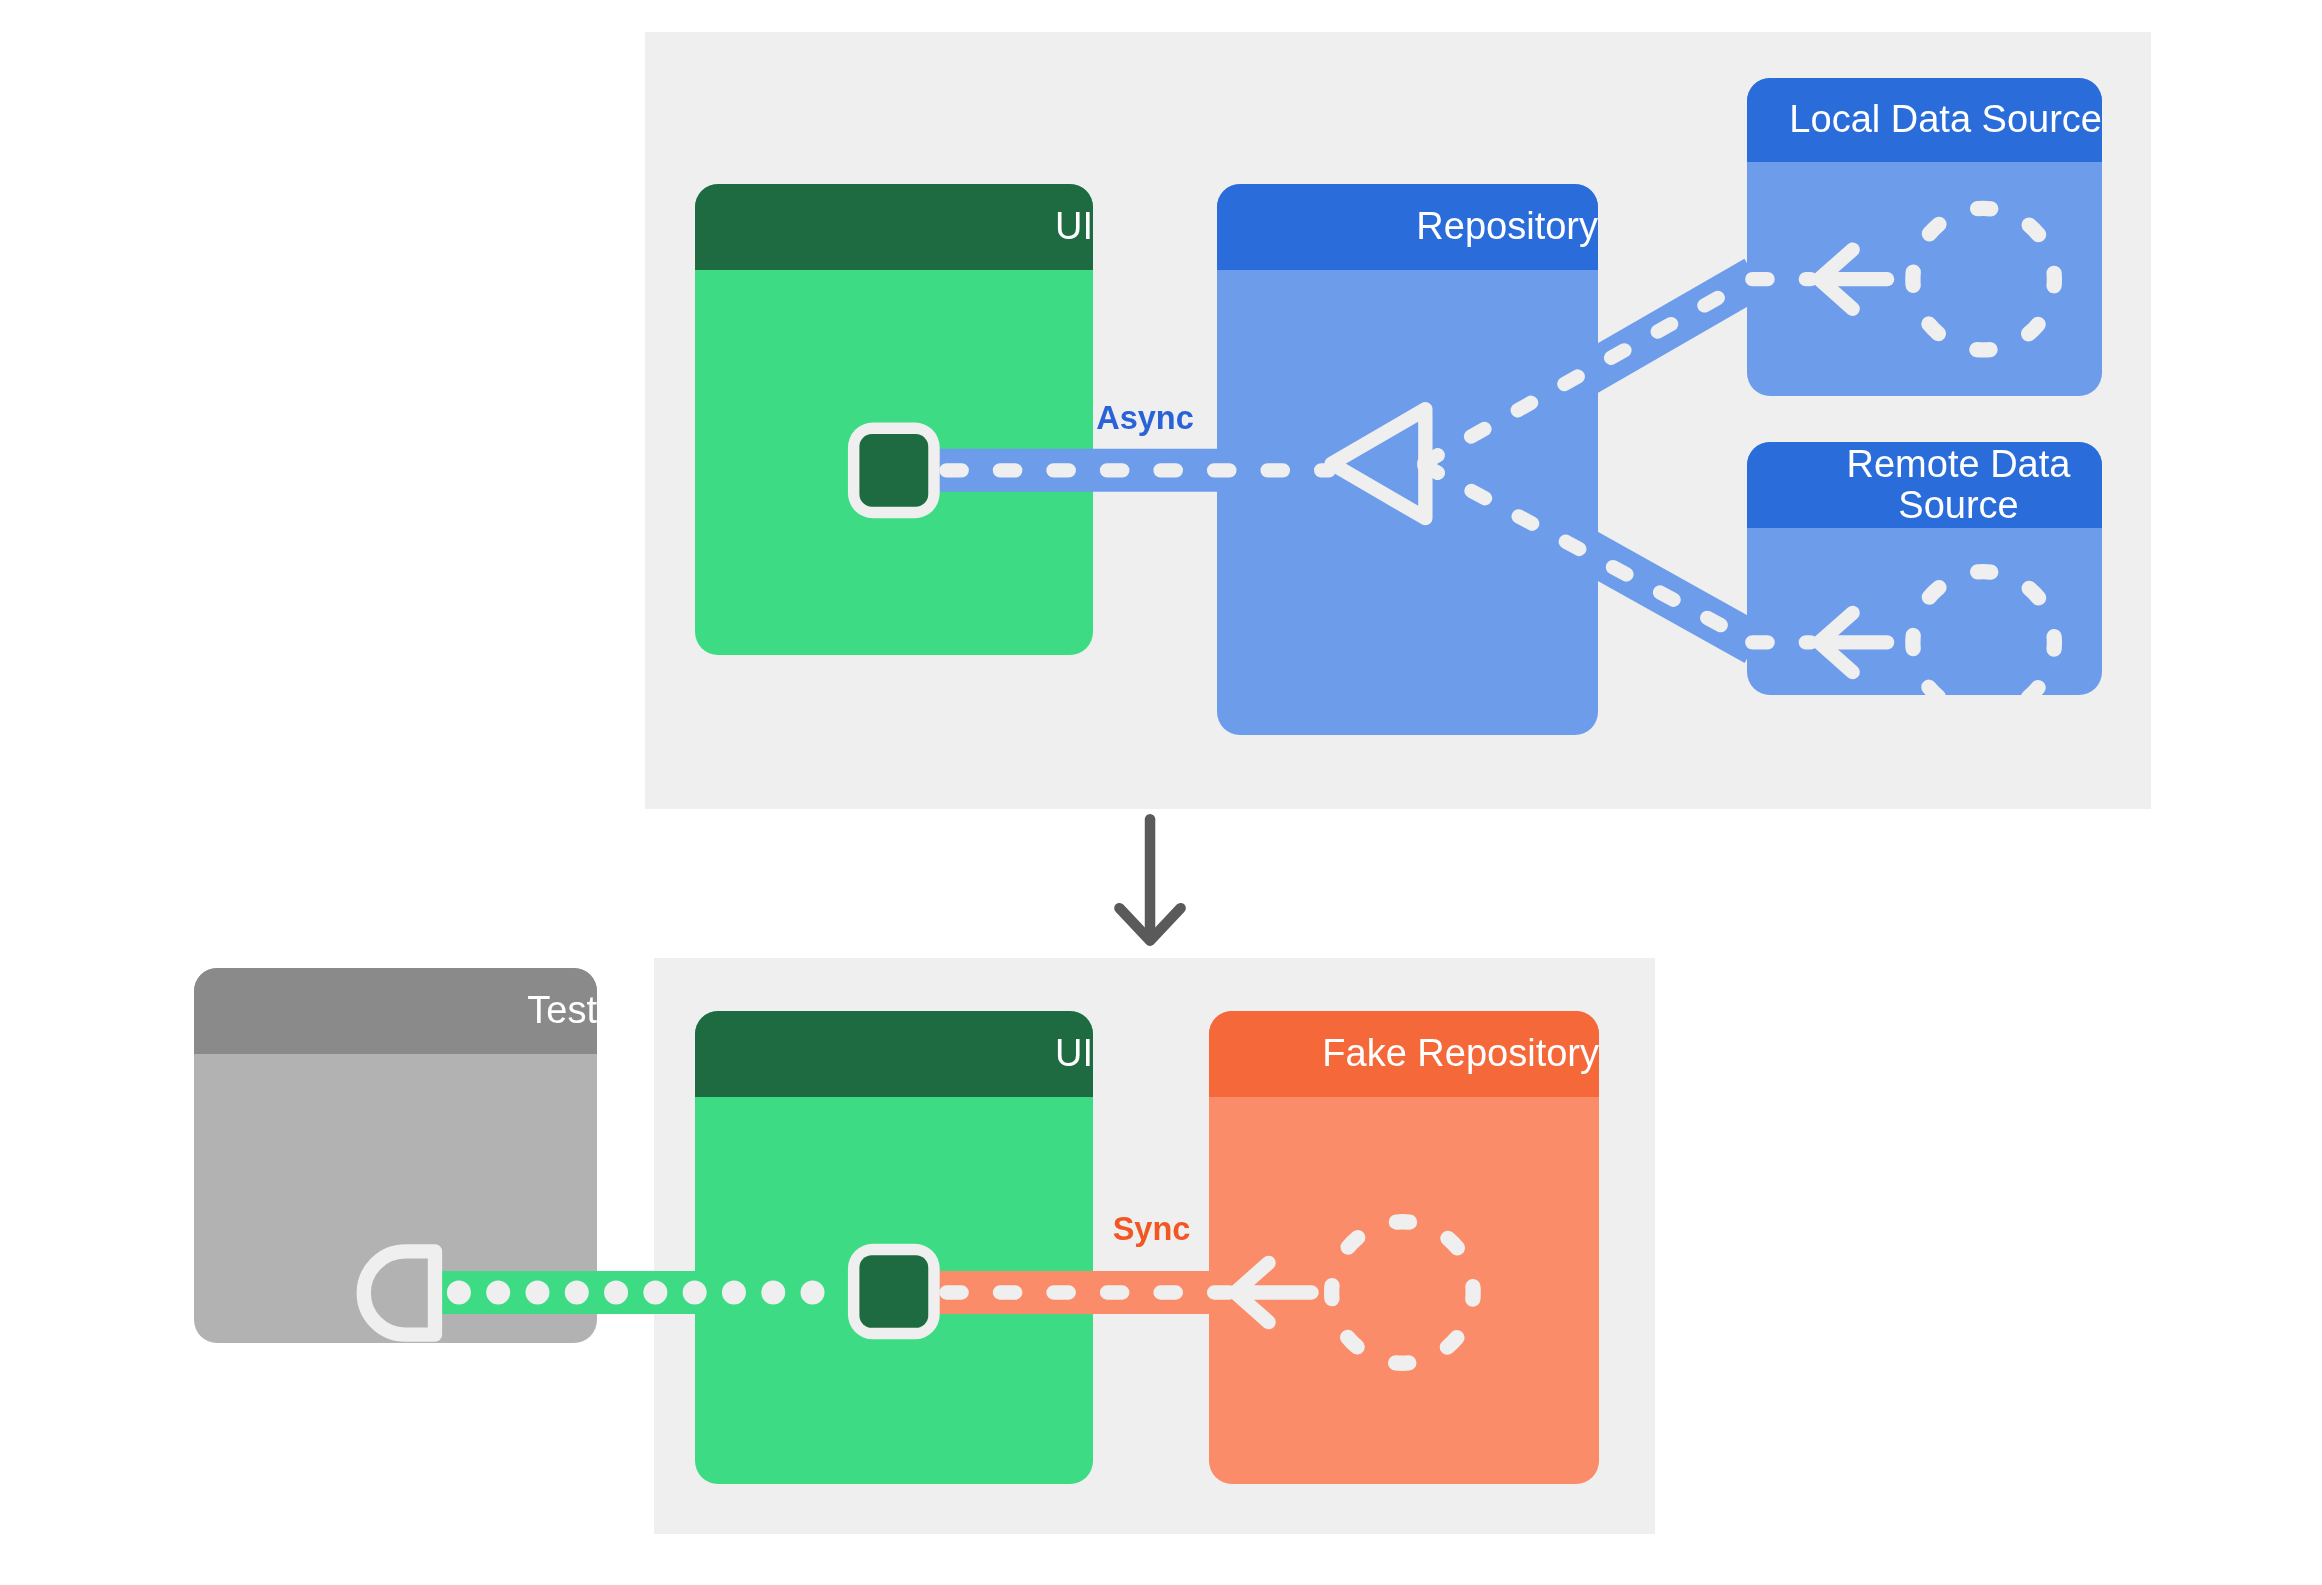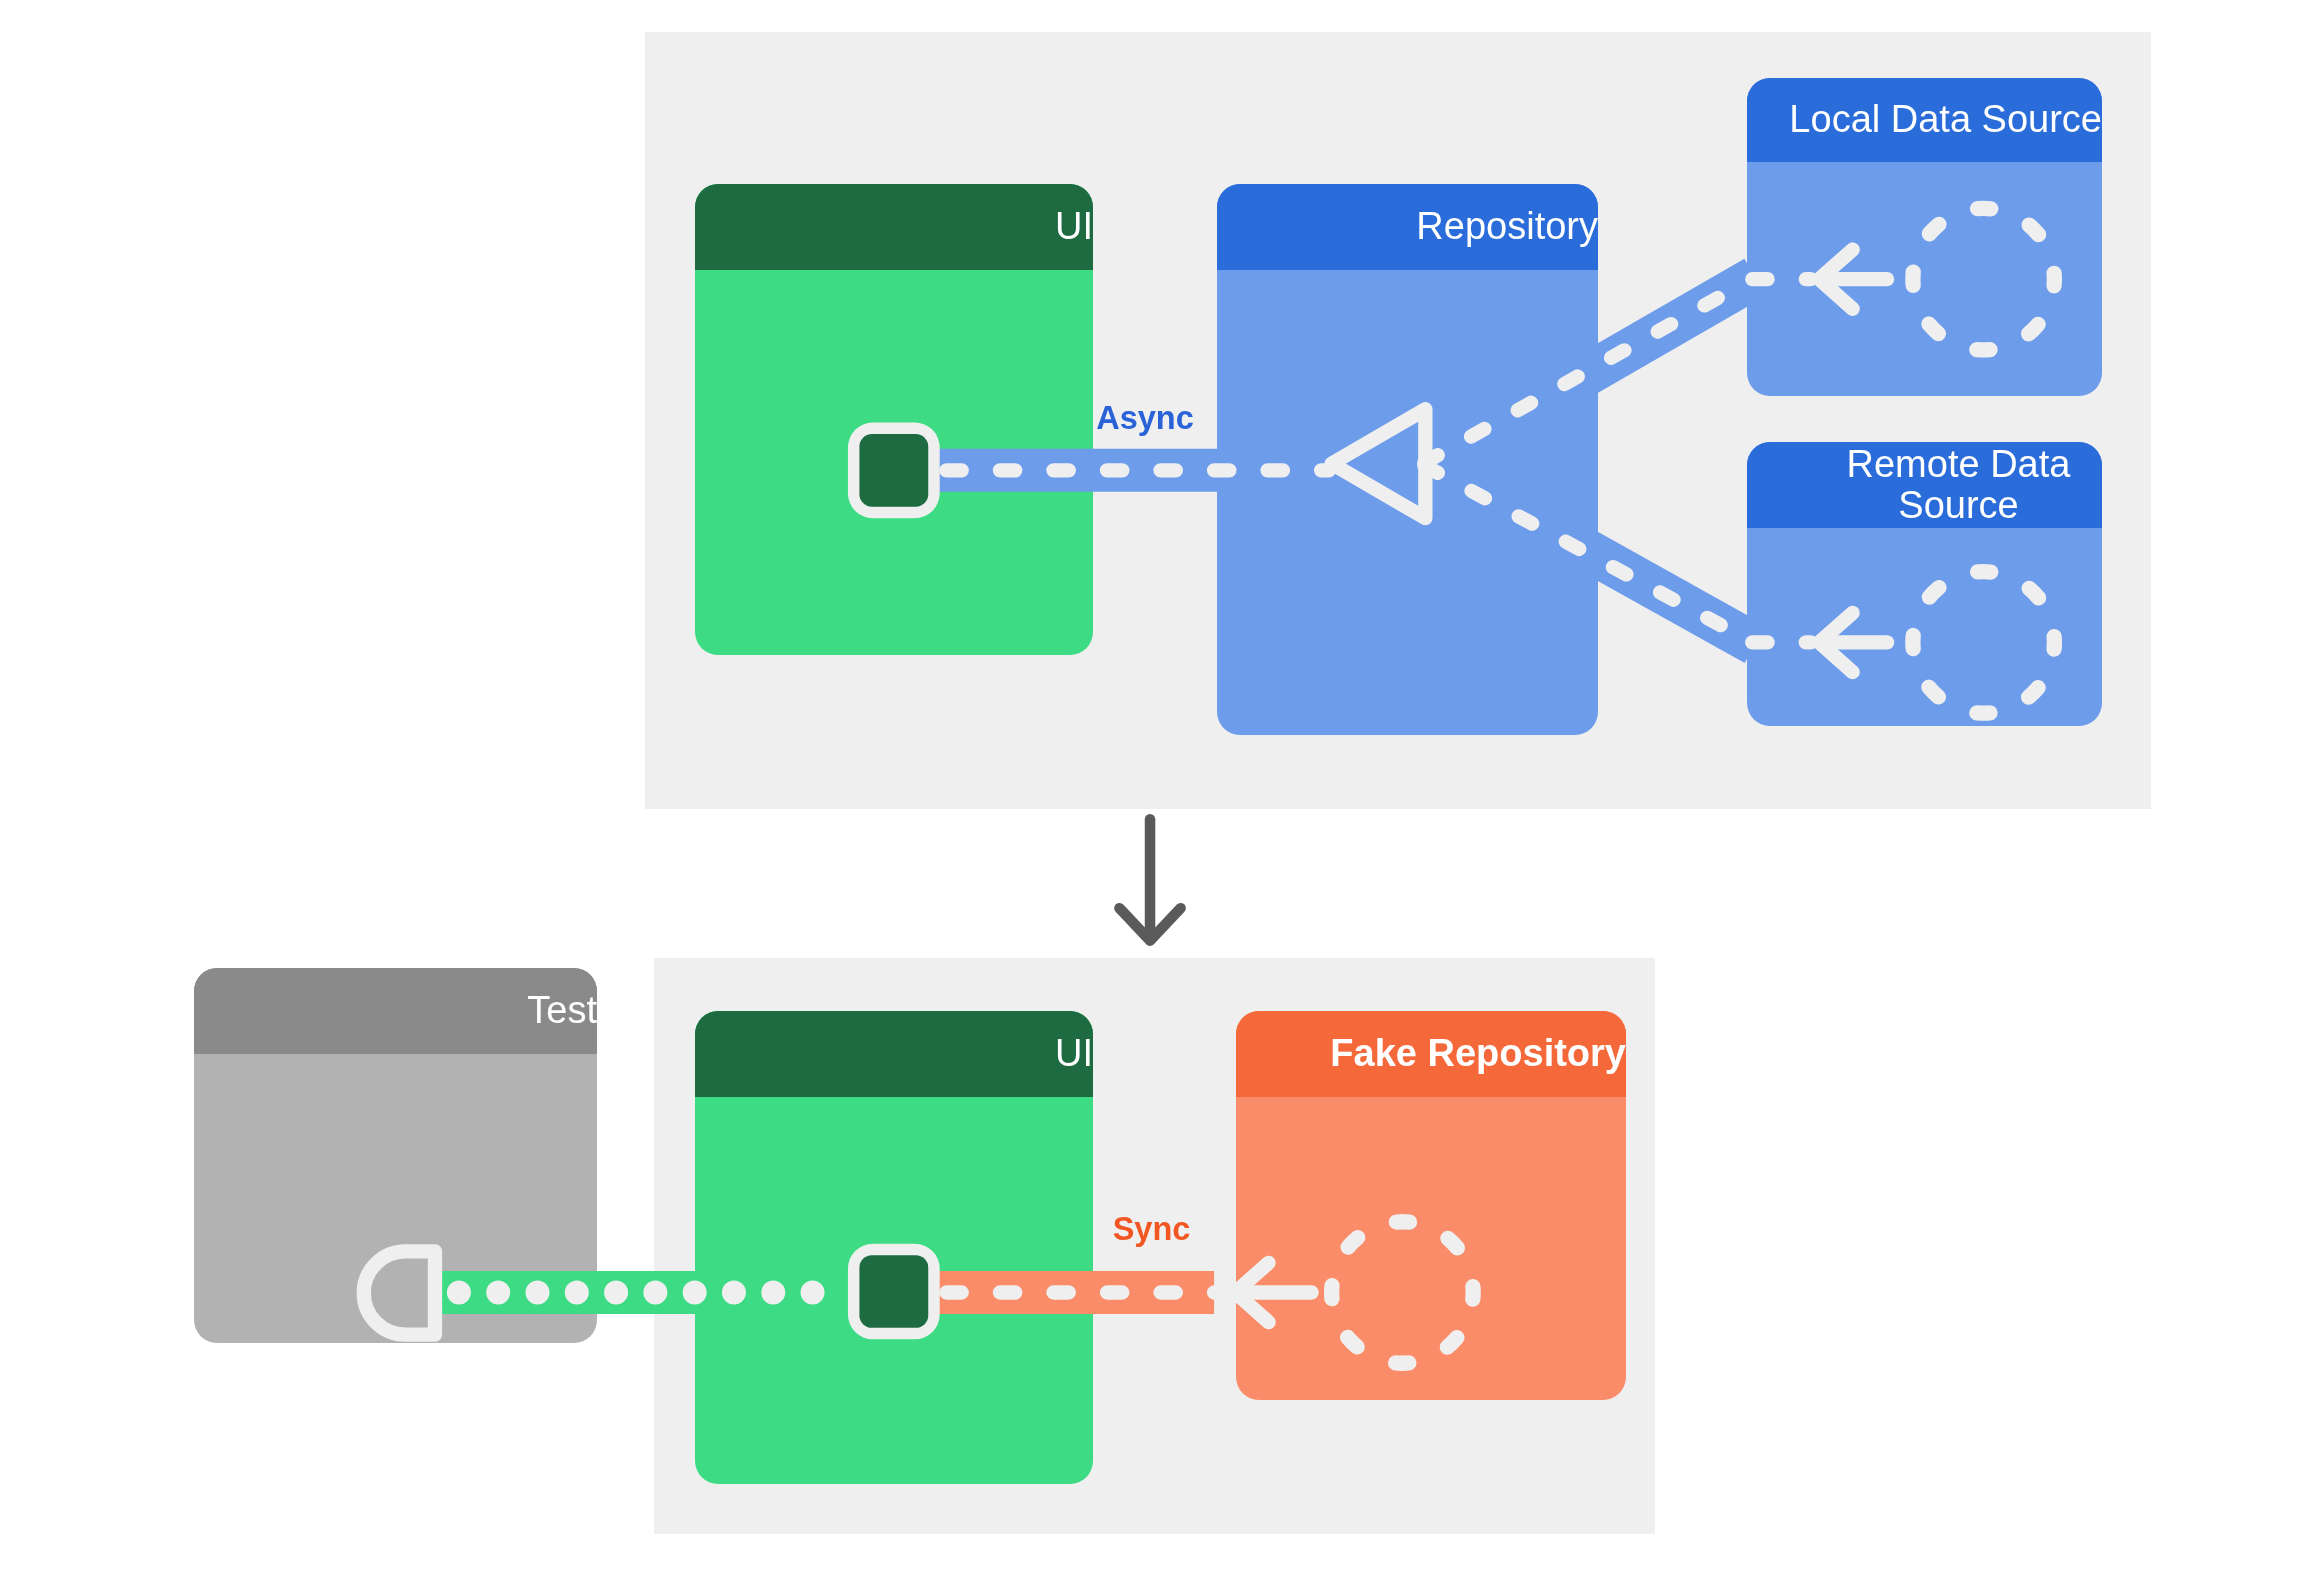--- a/index.html
+++ b/index.html
@@ -25,28 +25,28 @@
   .box-header .lbl{color:var(--header-text);font-size:38px;line-height:1.08;text-align:center;}
 
   .box-ui-top{left:695px;top:184px;width:398px;height:471px;background:var(--green-body);}
   .box-ui-bottom{left:695px;top:1011px;width:398px;height:473px;background:var(--green-body);}
   .hdr-green{background:var(--green-header);}
 
   .box-repository{left:1217px;top:184px;width:381px;height:551px;background:var(--blue-body);}
   .hdr-blue{background:var(--blue-header);}
   .box-local{left:1747px;top:78px;width:355px;height:318px;background:var(--blue-body);}
   .box-local .box-header{height:84px;}
-  .box-remote{left:1747px;top:442px;width:355px;height:284px;background:var(--blue-body);}
+  .box-remote{left:1747px;top:442px;width:355px;height:253px;background:var(--blue-body);}
   .box-remote .box-header{height:86px;}
   .box-remote .lbl{max-width:287px;}
 
   .box-test{left:194px;top:968px;width:403px;height:375px;background:var(--gray-body);}
   .hdr-gray{background:var(--gray-header);}
 
-  .box-fake{left:1236px;top:1011px;width:390px;height:389px;background:var(--orange-body);font-weight:bold;}
+  .box-fake{left:1209px;top:1011px;width:390px;height:473px;background:var(--orange-body);}
   .hdr-orange{background:var(--orange-header);}
 
   .conn-label{position:absolute;z-index:3;font-weight:700;font-size:32.5px;text-align:center;}
   .async-label{left:1093px;top:400px;width:104px;color:var(--async-label);}
   .sync-label{left:1093px;top:1211px;width:117px;color:var(--sync-label);}
 
   svg.overlay{position:absolute;left:0;top:0;z-index:2;pointer-events:none;}
   .band-blue{stroke:var(--blue-body);stroke-width:45;fill:none;}
   .band-green{stroke:var(--green-body);stroke-width:45;fill:none;}
   .band-orange{stroke:var(--orange-body);stroke-width:45;fill:none;}

